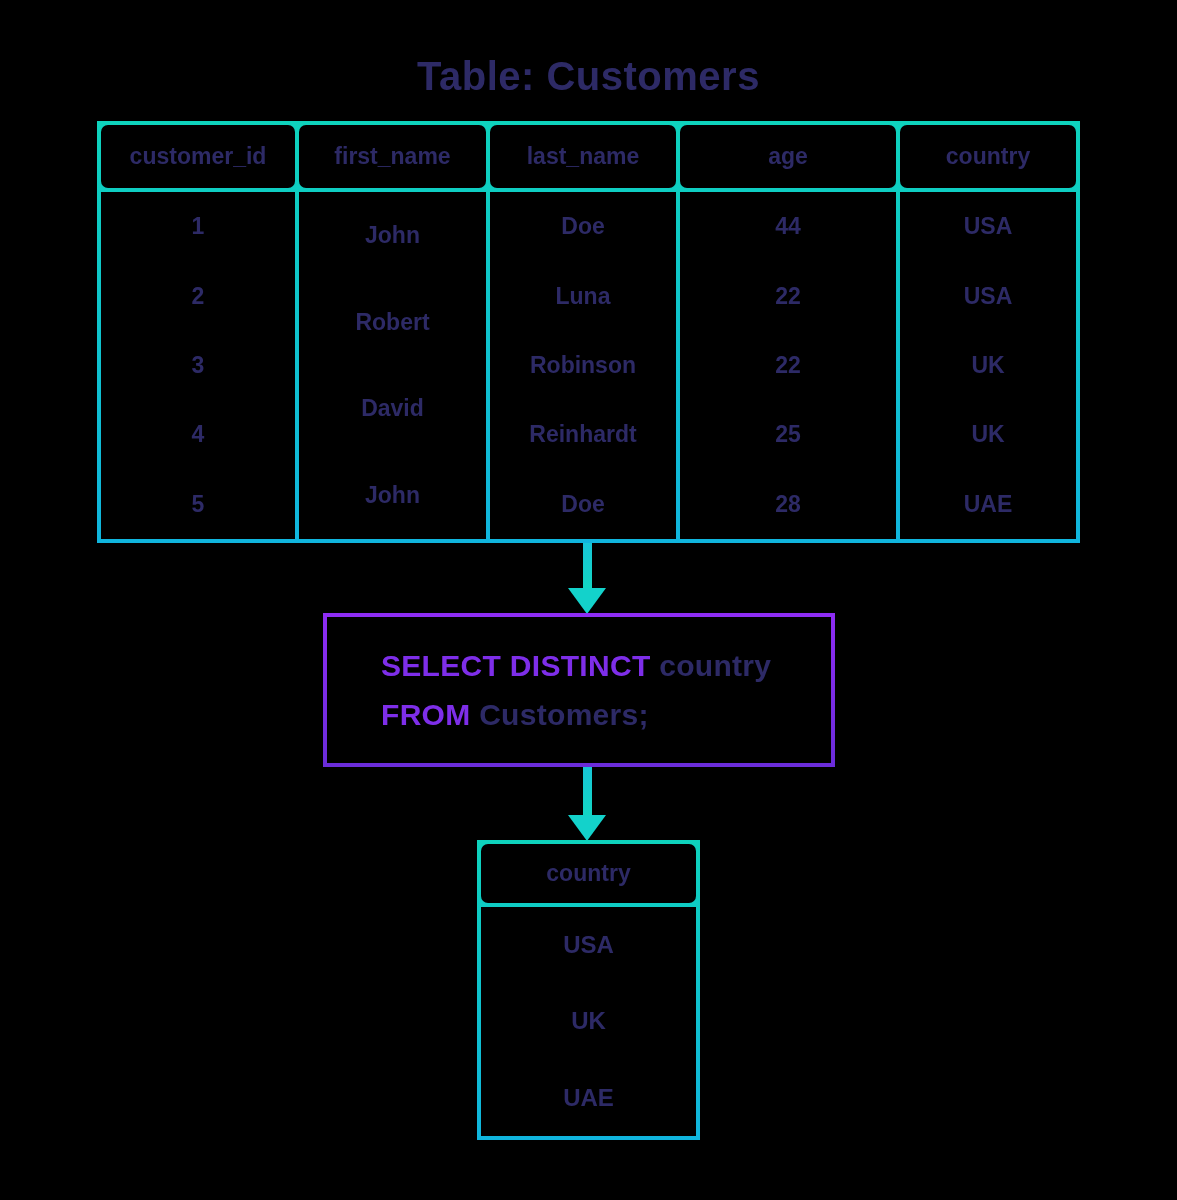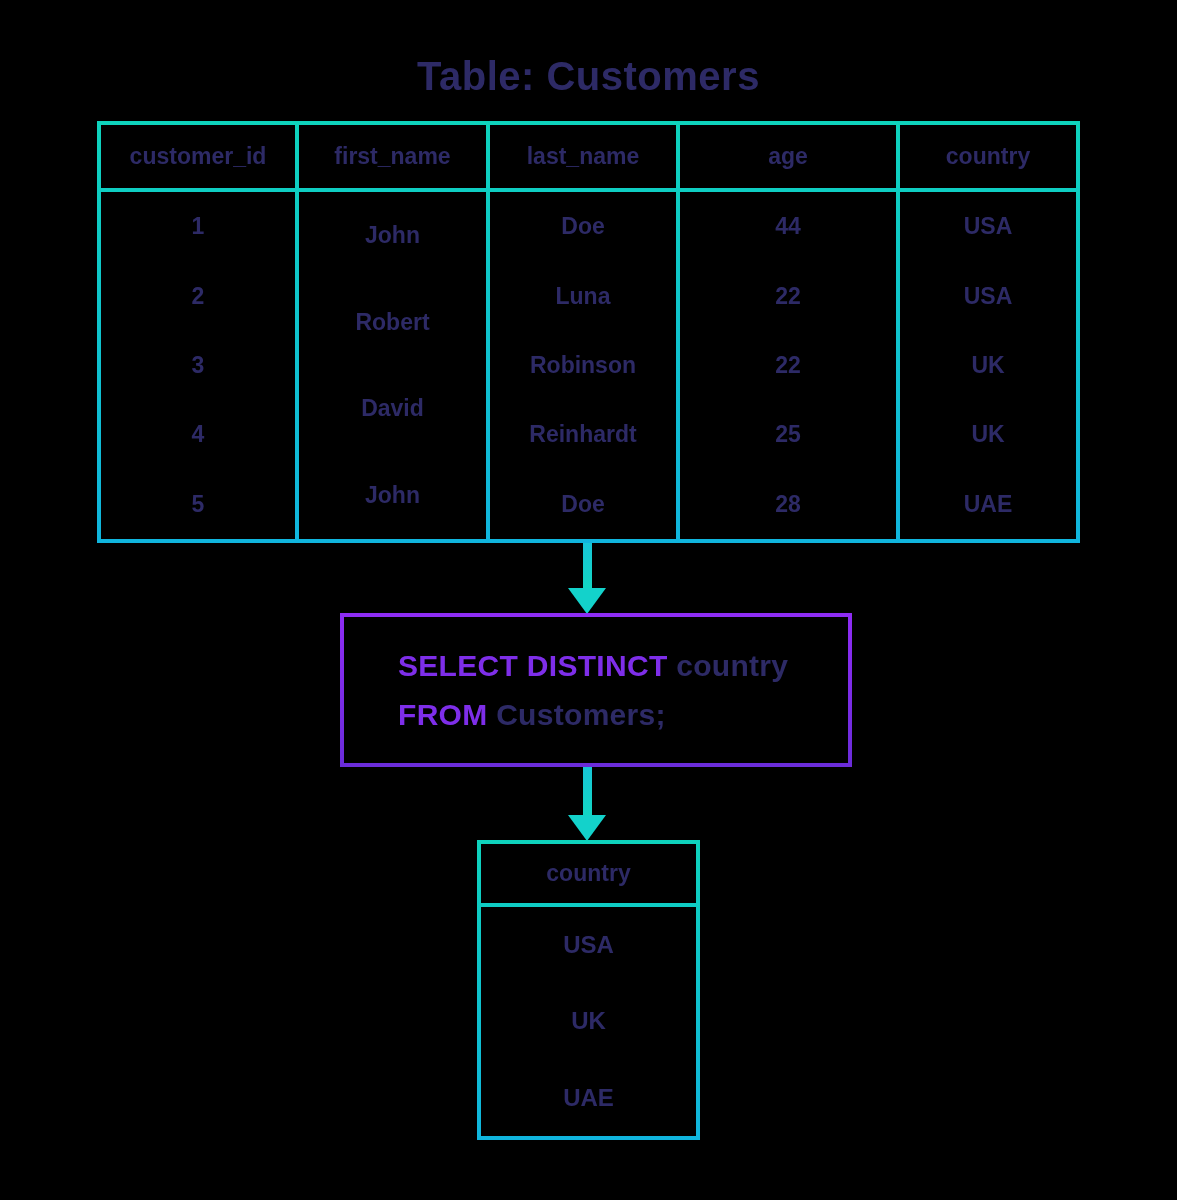--- a/index.html
+++ b/index.html
@@ -35,21 +35,21 @@
     background: linear-gradient(180deg, #0ed3bd 0%, #10b5de 100%);
     box-sizing: border-box;
   }
   .cell {
     background: #000000;
     display: flex;
     align-items: center;
     justify-content: center;
     color: #2d2a66;
   }
-  .hcell { font-size: 23px; }
+  .hcell { font-size: 23px; border-radius: 7px; }
   .bcol {
     background: #000000;
     display: flex;
     flex-direction: column;
   }
   .bcol > div {
     flex: 1;
     display: flex;
     align-items: center;
     justify-content: center;
@@ -70,21 +70,21 @@
     left: 477px;
     top: 840px;
     width: 223px;
     height: 300px;
     grid-template-columns: 1fr;
     grid-template-rows: 59px 1fr;
   }
   #result-table .bcol > div { font-size: 24px; }
 
   .sql-box {
-    left: 340px;
+    left: 323px;
     top: 613px;
     width: 512px;
     height: 154px;
     box-sizing: border-box;
     border: 4px solid;
     border-image: linear-gradient(180deg, #8e2cf4, #6b2cda) 1;
     display: flex;
     flex-direction: column;
     justify-content: center;
     padding-left: 54px;

